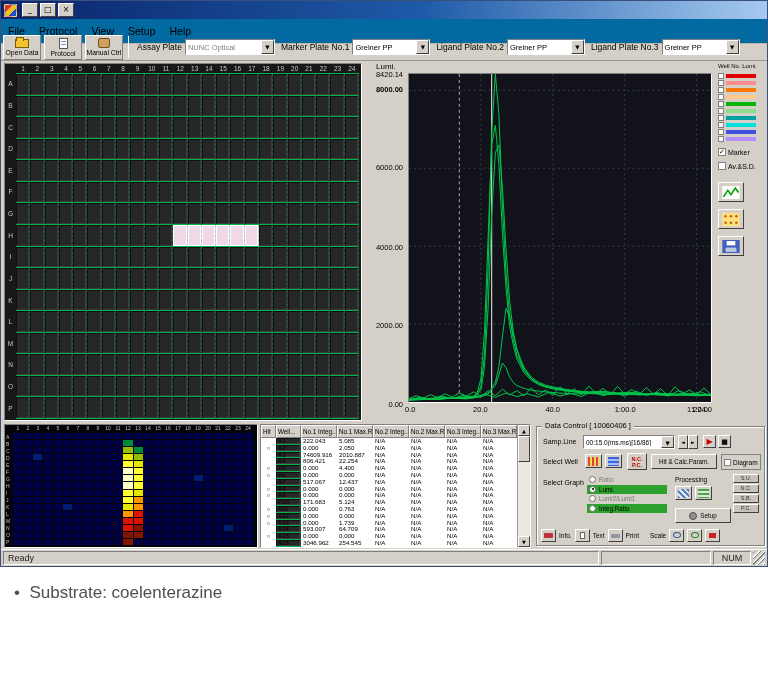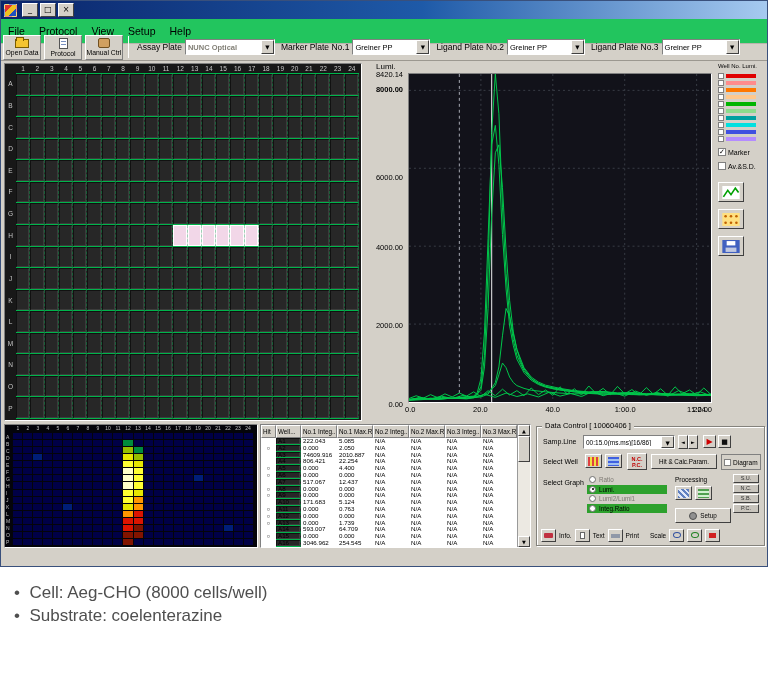--- a/index.html
+++ b/index.html
@@ -13,42 +13,42 @@
     background:linear-gradient(90deg,#0a246a 0%,#1e5aa8 55%,#a6caf0 100%);
     display:flex; align-items:center; padding:0 2px; }
   .app-icon { width:13px; height:13px; margin:0 3px 0 1px; border:1px solid rgba(255,255,255,.4);
     background:linear-gradient(135deg,#e03030 0 33%,#f0c020 33% 66%,#2050c0 66% 100%); }
   .title-text { flex:1; color:#fff; font-size:10.5px; font-weight:bold; white-space:nowrap; overflow:hidden; }
   .winbtn { width:16px; height:14px; margin-left:2px; background:#d4d0c8; border:1px solid;
     border-color:#fff #404040 #404040 #fff; font-size:8px; line-height:12px; text-align:center; color:#000; }
 
   
   .menubar { position:absolute; left:0; top:18px; right:0; height:25px; display:flex; align-items:center;
-    border-bottom:1px solid #b8b4ac; background:#22c55e; }
+    border-bottom:1px solid #b8b4ac; background:#0369a1; }
   .menu-item { font-size:10.5px; padding:0 7px; color:#000; }
 
   
   .toolbar { position:absolute; left:0; top:33px; right:0; height:27px; display:flex; align-items:center;
     gap:3px; padding:0 2px; border-bottom:1px solid #9c9890; }
   .tb-btn { width:38px; height:25px; background:#d4d0c8; border:1px solid; border-color:#fff #808080 #808080 #fff;
     display:flex; flex-direction:column; align-items:center; justify-content:center; gap:1px; }
   .tb-label { font-size:6.8px; color:#000; white-space:nowrap; }
   .ic { display:block; }
   .ic.folder { width:14px; height:9px; background:#f4c430; border:1px solid #7a5c00; position:relative; }
   .ic.folder::before { content:""; position:absolute; top:-3px; left:0; width:6px; height:3px; background:#f4c430; border:1px solid #7a5c00; border-bottom:none; }
   .ic.doc { width:9px; height:11px; background:#fff; border:1px solid #555; position:relative; }
   .ic.doc::before { content:""; position:absolute; left:1px; right:1px; top:2px; height:6px;
     background:repeating-linear-gradient(#7890c0 0 1px,transparent 1px 3px); }
   .ic.hand { width:12px; height:10px; background:#d0a060; border:1px solid #705020; border-radius:2px; }
   .tb-sep { width:1px; height:22px; background:#9c9890; border-right:1px solid #fff; margin:0 2px; }
   .cgroup { display:flex; align-items:center; gap:3px; margin-left:3px; }
   .cmb-label { font-size:8.5px; color:#000; white-space:nowrap; }
   .combo { height:16px; background:#fff; border:1px solid; border-color:#808080 #fff #fff #808080;
     display:flex; align-items:center; }
-  .combo.w90 { width:90px;font-weight:bold; } .combo.w78 { width:78px; }
+  .combo.w90 { width:90px; } .combo.w78 { width:78px; }
   .combo-value { flex:1; font-size:7.5px; padding-left:2px; white-space:nowrap; overflow:hidden; color:#000; }
   .combo-value.gray { color:#838077; }
   .combo-value.sm { font-size:6.5px; }
   .combo-btn { width:13px; height:100%; background:#d4d0c8; border:1px solid; border-color:#fff #404040 #404040 #fff;
     font-size:5.5px; line-height:13px; text-align:center; color:#000; }
 
   
   .plate-panel { position:absolute; left:3px; top:62px; width:358px; height:358px; background:#181818;
     border:1px solid; border-color:#808080 #fff #fff #808080; }
   .plate-colhdr { position:absolute; left:11px; top:0; right:2px; height:9px; display:grid; grid-template-columns:repeat(24,1fr); }
@@ -675,21 +675,21 @@
         <div class="well"></div>
         <div class="well"></div>
       </div>
   </div>
 
   <div class="graph-panel">
     <span class="g-ylabel">Lumi.</span>
     <div class="g-yticks">
         <div class="ytick" style="top: -3.5px;">8420.14</div>
         <div class="ytick" style="top: 12px; font-weight: bold;">8000.00</div>
-        <div class="ytick" style="top: 100px;">6000.00</div>
+        <div class="ytick" style="top: 90px;">6000.00</div>
         <div class="ytick" style="top: 169.733px;">4000.00</div>
         <div class="ytick" style="top: 248.117px;">2000.00</div>
         <div class="ytick" style="top: 326.5px;">0.00</div>
       </div>
     <div class="plot">
       <svg viewBox="0 0 304 330" preserveAspectRatio="none">
           <line x1="0" y1="16.466020754999306" x2="304" y2="16.466020754999306" stroke="#383c46" stroke-width="1" stroke-dasharray="2,3"></line>
           <line x1="0" y1="94.84951556624947" x2="304" y2="94.84951556624947" stroke="#383c46" stroke-width="1" stroke-dasharray="2,3"></line>
           <line x1="0" y1="173.23301037749965" x2="304" y2="173.23301037749965" stroke="#383c46" stroke-width="1" stroke-dasharray="2,3"></line>
           <line x1="0" y1="251.61650518874984" x2="304" y2="251.61650518874984" stroke="#383c46" stroke-width="1" stroke-dasharray="2,3"></line>
@@ -1492,19 +1492,24 @@
         <span class="mini-btn2 printer"></span>
         <span class="dc-small">Print</span>
         <span class="dc-small" style="margin-left:8px">Scale</span>
         <span class="mini-btn2 zoom"></span>
         <span class="mini-btn2 zoom2"></span>
         <span class="mini-btn2 red"></span>
       </div>
     </div>
   </div>
 
+  <div class="statusbar">
+    <div class="sb-pane main">Ready</div>
+    <div class="sb-pane mid"></div>
+    <div class="sb-pane num">NUM</div>
+    <div class="sb-grip"></div>
+  </div>
 
 </div>
 
 <div class="caption">
-    <div class="cap-line">•  Cell: Aeg-CHO (8000 cells/well)</div>
     <div class="cap-line">•  Substrate: coelenterazine</div>
   </div>
 
 </body></html>

